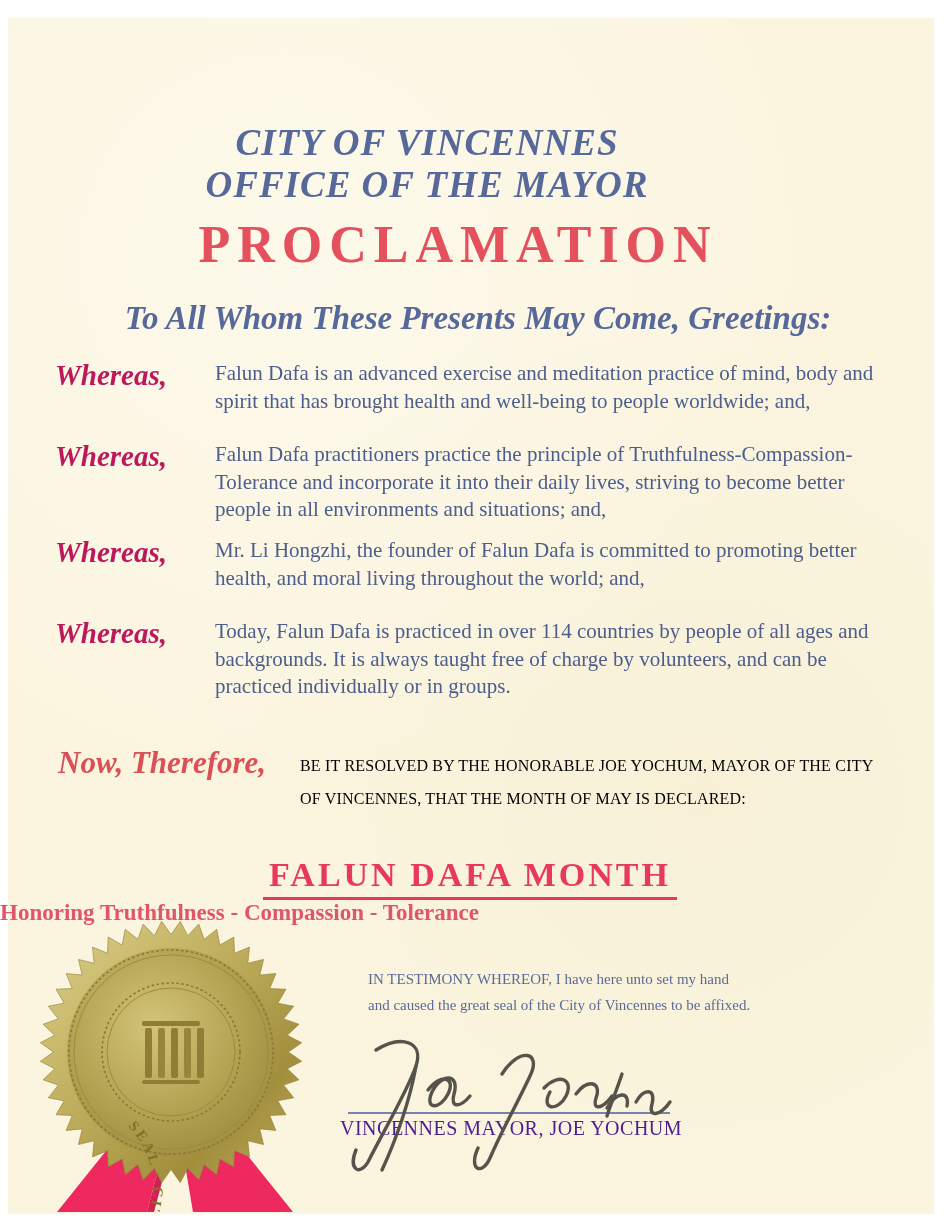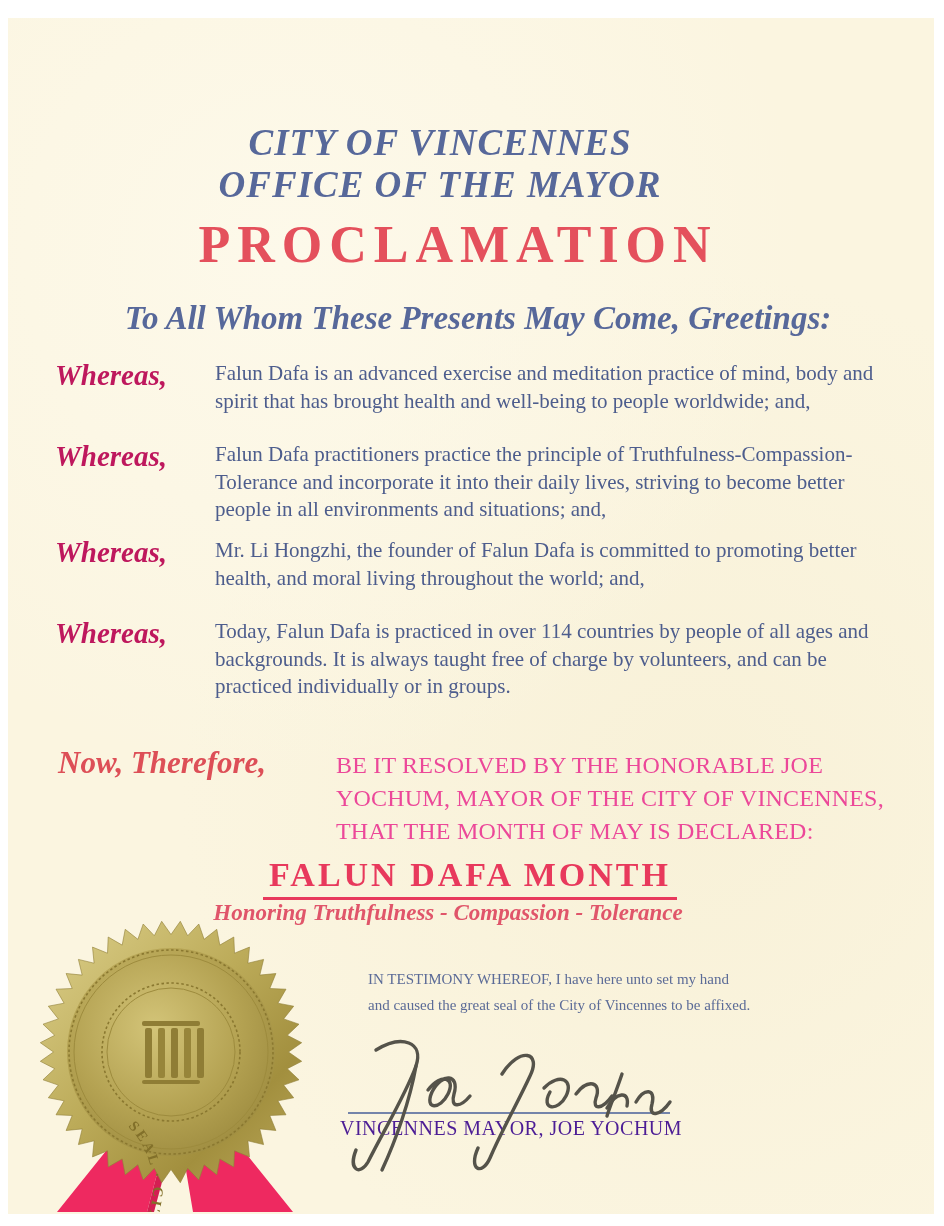--- a/index.html
+++ b/index.html
@@ -4,40 +4,40 @@
 <style>
   html,body{margin:0;padding:0;background:#ffffff;}
   .page{position:relative;width:944px;height:1226px;background:#ffffff;overflow:hidden;
         font-family:"Liberation Serif", serif;}
   .paper{position:absolute;left:8px;top:18px;width:926px;height:1196px;
          background:#fbf5e0;
          background-image:radial-gradient(circle at 30% 20%, #fdf9ea 0%, rgba(0,0,0,0) 45%),
                           radial-gradient(circle at 75% 65%, #f8f1d8 0%, rgba(0,0,0,0) 50%);}
   .abs{position:absolute;}
   .org-block{left:0;top:122px;width:854px;text-align:center;color:#57689a;
-             font-style:italic;font-weight:bold;font-size:37px;line-height:42px;letter-spacing:1px;padding-left:13px;}
+             font-style:italic;font-weight:bold;font-size:37px;line-height:42px;letter-spacing:1px;}
   .title{left:0;top:216px;width:916px;text-align:center;color:#e4505c;
          font-weight:bold;font-size:52px;letter-spacing:7px;line-height:58px;}
   .salutation{left:12px;top:300px;width:932px;text-align:center;color:#57689a;
               font-style:italic;font-weight:bold;font-size:33px;}
   .clause{left:55px;width:845px;display:flex;align-items:flex-start;}
   .clause .wlabel{flex:0 0 160px;color:#be185d;font-style:italic;font-weight:bold;
                   font-size:29px;line-height:30px;}
   .clause .wtext{flex:0 0 680px;color:#4d5d8d;font-size:21px;line-height:27.5px;}
   .c1{top:360px;} .c2{top:441px;} .c3{top:537px;} .c4{top:618px;}
   .resolution{left:58px;top:746px;width:840px;display:flex;align-items:flex-start;}
   .resolution .rlabel{flex:0 0 242px;color:#dd4f57;font-style:italic;font-weight:bold;
                       font-size:31px;line-height:34px;}
-  .resolution .rtext{flex:0 0 588px;color:#ec4899;font-size:24px;line-height:33px;
-                     letter-spacing:0.2px;padding-top:3px;margin-left:36px;}
+  .resolution .rtext{flex:0 0 588px;color:#000000;font-size:16px;line-height:33px;
+                     letter-spacing:0.2px;padding-top:3px;}
   .decl-title-wrap{left:0;top:856px;width:896px;text-align:center;}
   .decl-title{display:inline-block;color:#e8395c;font-weight:bold;font-size:34px;
               letter-spacing:3px;border-bottom:3px solid #e8395c;padding:0 6px 3px 6px;margin-left:44px;}
-  .decl-sub{left:0;top:900px;width:896px;text-align:center;color:#e0556a;
-            font-style:italic;font-weight:bold;font-size:23px;}
+  .decl-sub{left:0;top:900px;width:896px;color:#e0556a;
+            font-weight:bold;font-size:23px;}
   .testimony{left:368px;top:966px;width:545px;color:#5b6b97;font-size:15px;line-height:26px;}
   .seal-svg{left:30px;top:915px;width:310px;height:297px;}
   .sig-svg{left:330px;top:1030px;width:360px;height:150px;z-index:3;}
   .sig-line{left:348px;top:1112px;width:322px;border-top:2px solid #7484aa;height:0;z-index:1;}
   .sig-caption{left:340px;top:1117px;width:360px;color:#4c1d95;font-size:20px;
                letter-spacing:0.5px;z-index:2;}
 </style>
 </head>
 <body>
 

